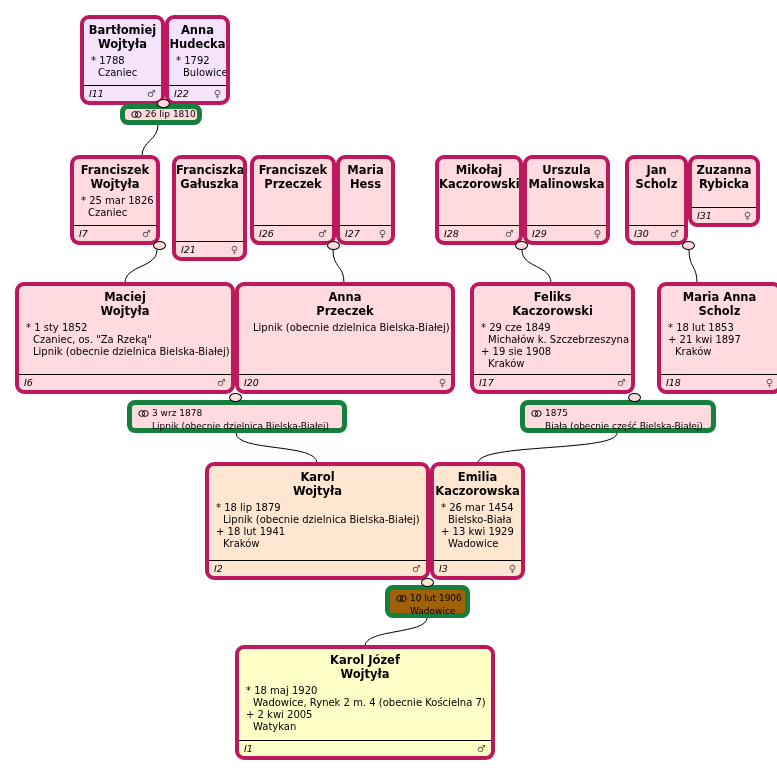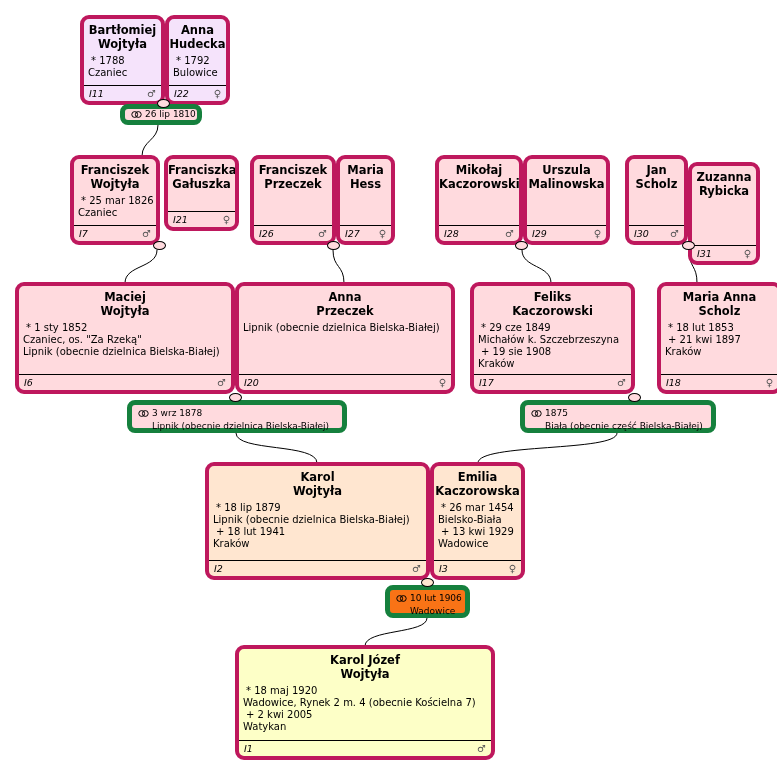--- a/index.html
+++ b/index.html
@@ -13,36 +13,36 @@
     border-radius:9px; overflow:hidden; z-index:1;
   }
   .gen1 { background:#f5e3fb; }
   .gen2 { background:#ffdade; }
   .gen3 { background:#ffdade; }
   .gen4 { background:#ffe6d0; }
   .gen5 { background:#fdffc7; }
   .pname { font-weight:bold; font-size:11.5px; line-height:14px; text-align:center; padding-top:4px; }
   .pdet { font-size:10px; line-height:12px; padding-top:4px; white-space:nowrap; }
   .ev { padding-left:7px; }
-  .pl { padding-left:4px; }
+  .pl { padding-left:14px; }
   .pfoot {
     position:absolute; left:0; right:0; bottom:0; height:15px;
     border-top:1px solid #000; display:flex; justify-content:space-between;
     align-items:center; padding:0 5px; font-size:9.5px;
   }
   .pid { font-style:italic; }
   .pgender { color:#555; font-size:10px; }
   .marriage {
     position:absolute; box-sizing:border-box; border:5px solid #15803d;
     border-radius:8px; font-size:9px; line-height:13px; padding:2px 6px;
     z-index:2; white-space:nowrap;
   }
   .marriage.single { display:flex; align-items:center; padding-top:0; padding-bottom:0; }
   .mpink { background:#ffdade; }
-  .mpeach { background:#f97316; }
+  .mpeach { background:#a16207; }
   .mrow { display:flex; align-items:center; gap:3px; }
   .mic { flex:0 0 auto; }
   .mplace { padding-left:14px; }
   .oval {
     position:absolute; width:13px; height:9px; border:1px solid #000;
     border-radius:50%; z-index:3; box-sizing:border-box;
   }
 </style>
 </head>
 <body>
@@ -100,21 +100,21 @@
     <div class="pdet">
       <div class="ev">* 25 mar 1826</div>
       <div class="pl">Czaniec</div>
     </div>
     <div class="pfoot">
       <span class="pid">I7</span>
       <span class="pgender">♂</span>
     </div>
   </div>
 
-  <div class="person gen2" style="left:164px;top:155px;width:75px;height:76px">
+  <div class="person gen2" style="left:172px;top:155px;width:75px;height:106px">
     <div class="pname">
       <div>Franciszka</div>
       <div>Gałuszka</div>
     </div>
     <div class="pfoot">
       <span class="pid">I21</span>
       <span class="pgender">♀</span>
     </div>
   </div>
 
@@ -166,21 +166,21 @@
     <div class="pname">
       <div>Jan</div>
       <div>Scholz</div>
     </div>
     <div class="pfoot">
       <span class="pid">I30</span>
       <span class="pgender">♂</span>
     </div>
   </div>
 
-  <div class="person gen2" style="left:688px;top:162px;width:72px;height:103px">
+  <div class="person gen2" style="left:688px;top:155px;width:72px;height:72px">
     <div class="pname">
       <div>Zuzanna</div>
       <div>Rybicka</div>
     </div>
     <div class="pfoot">
       <span class="pid">I31</span>
       <span class="pgender">♀</span>
     </div>
   </div>
 

